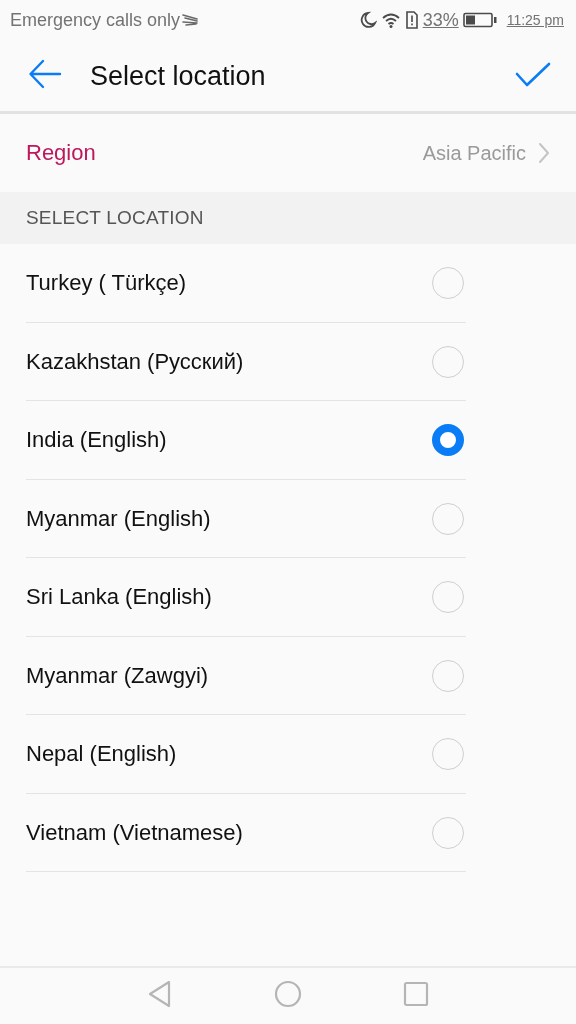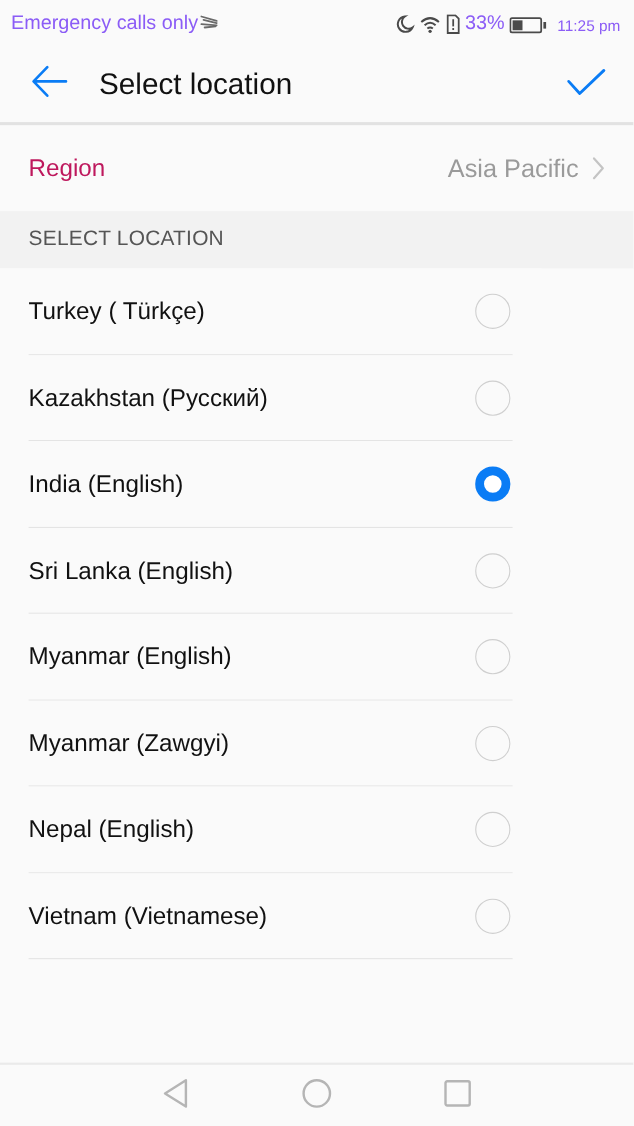--- a/index.html
+++ b/index.html
@@ -1,33 +1,33 @@
 <!DOCTYPE html>
 <html><head>
   <meta charset="utf-8">
   <style>
     * { box-sizing: border-box; margin: 0; padding: 0; }
     html, body { width: 576px; height: 1024px; overflow: hidden; background: #fafafa; }
     body { font-family: "Liberation Sans", "DejaVu Sans", sans-serif; color: #000; position: relative; }
 
-    .status-bar { position: absolute; top: 0; left: 0; width: 576px; height: 40px; display: flex; align-items: center; justify-content: space-between; padding: 0 12px 0 10px; color: #8b5cf6; font-size: 18px; }
+    .status-bar { position: absolute; top: 0; left: 0; width: 576px; height: 40px; display: flex; align-items: center; justify-content: space-between; padding: 0 12px 0 10px; color: #737373; font-size: 18px; }
     .status-left { display: flex; align-items: center; gap: 2px; }
-    .status-right { display: flex; align-items: flex-end; gap: 4px; }
+    .status-right { display: flex; align-items: center; gap: 4px; text-decoration: underline; }
     .status-icon { display: inline-flex; align-items: center; }
     .status-time { font-size: 14px; margin-left: 6px; }
 
     .app-bar { position: absolute; top: 40px; left: 0; width: 576px; height: 72px; display: flex; align-items: center; background: #fafafa; }
     .back-btn { width: 50px; height: 50px; margin-left: 20px; display: flex; align-items: center; justify-content: center; cursor: pointer; }
     .page-title { font-size: 27px; margin-left: 20px; color: #111; }
     .confirm-btn { position: absolute; right: 18px; top: 12px; width: 50px; height: 50px; display: flex; align-items: center; justify-content: center; cursor: pointer; }
     .app-bar-divider { position: absolute; top: 111px; left: 0; width: 576px; height: 3px; background: #e2e2e2; }
 
     .region-row { position: absolute; top: 114px; left: 0; width: 576px; height: 78px; display: flex; align-items: center; padding: 0 26px; background: #fafafa; cursor: pointer; }
     .region-label { font-size: 22px; color: #be185d; }
-    .region-value { margin-left: auto; font-size: 23px; color: #9a9a9a; }
+    .region-value { margin-left: auto; font-size: 20px; color: #9a9a9a; }
     .chevron { margin-left: 12px; display: flex; align-items: center; }
 
     .section-header { position: absolute; top: 192px; left: 0; width: 576px; height: 52px; background: #f2f2f2; display: flex; align-items: center; padding-left: 26px; font-size: 19px; color: #555; letter-spacing: 0.2px; }
 
     .list { position: absolute; top: 244px; left: 0; width: 492px; }
     .list-item { height: 78.5px; display: flex; align-items: center; padding: 0 28px 0 26px; position: relative; cursor: pointer; background: #fafafa; }
     .list-item::after { content: ""; position: absolute; left: 26px; right: 26px; bottom: 0; height: 1px; background: #e4e4e4; }
     .item-label { font-size: 22px; color: #111; }
     .radio { margin-left: auto; width: 32px; height: 32px; border-radius: 50%; border: 1.5px solid #cfcfcf; background: transparent; }
     .radio.checked { border: 8px solid #0a7cf5; background: #fff; }
@@ -118,25 +118,25 @@
   </div>
   <div class="list-item">
     <span class="item-label">Kazakhstan (Русский)</span>
     <span class="radio"></span>
   </div>
   <div class="list-item">
     <span class="item-label">India (English)</span>
     <span class="radio checked" style="border-color: rgb(10, 124, 245);"></span>
   </div>
   <div class="list-item">
-    <span class="item-label">Sri Lanka (English)</span>
+    <span class="item-label">Myanmar (English)</span>
     <span class="radio"></span>
   </div>
   <div class="list-item">
-    <span class="item-label">Myanmar (English)</span>
+    <span class="item-label">Sri Lanka (English)</span>
     <span class="radio"></span>
   </div>
   <div class="list-item">
     <span class="item-label">Myanmar (Zawgyi)</span>
     <span class="radio"></span>
   </div>
   <div class="list-item">
     <span class="item-label">Nepal (English)</span>
     <span class="radio"></span>
   </div>

